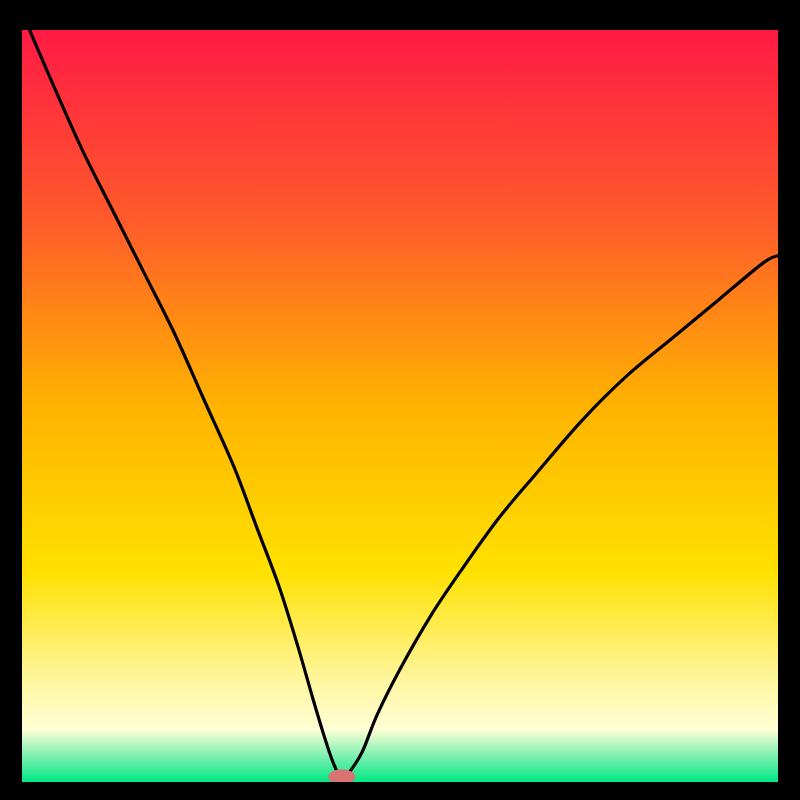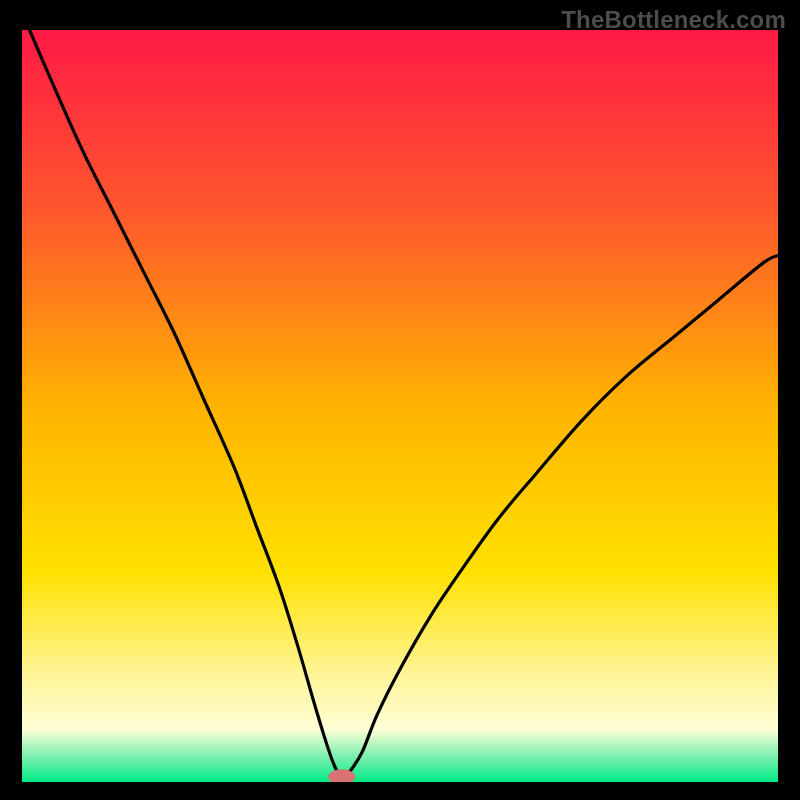--- a/index.html
+++ b/index.html
@@ -36,21 +36,20 @@
     height: 752px;
   }
   svg {
     display: block;
   }
 </style>
 </head>
 <body>
 
 <div class="outer">
-  <div class="watermark">TheBottleneck.com</div>
   <div class="plot-wrap">
     <svg id="chart-svg" viewBox="0 0 756 752" width="756" height="752">
       <defs>
         <linearGradient id="bg-grad" x1="0" y1="0" x2="0" y2="1">
             <stop offset="0%" stop-color="#ff1a45"></stop>
             <stop offset="25%" stop-color="#ff5a2b"></stop>
             <stop offset="50%" stop-color="#ffb300"></stop>
             <stop offset="72%" stop-color="#ffe100"></stop>
             <stop offset="86%" stop-color="#fff59a"></stop>
             <stop offset="93%" stop-color="#ffffd6"></stop>

